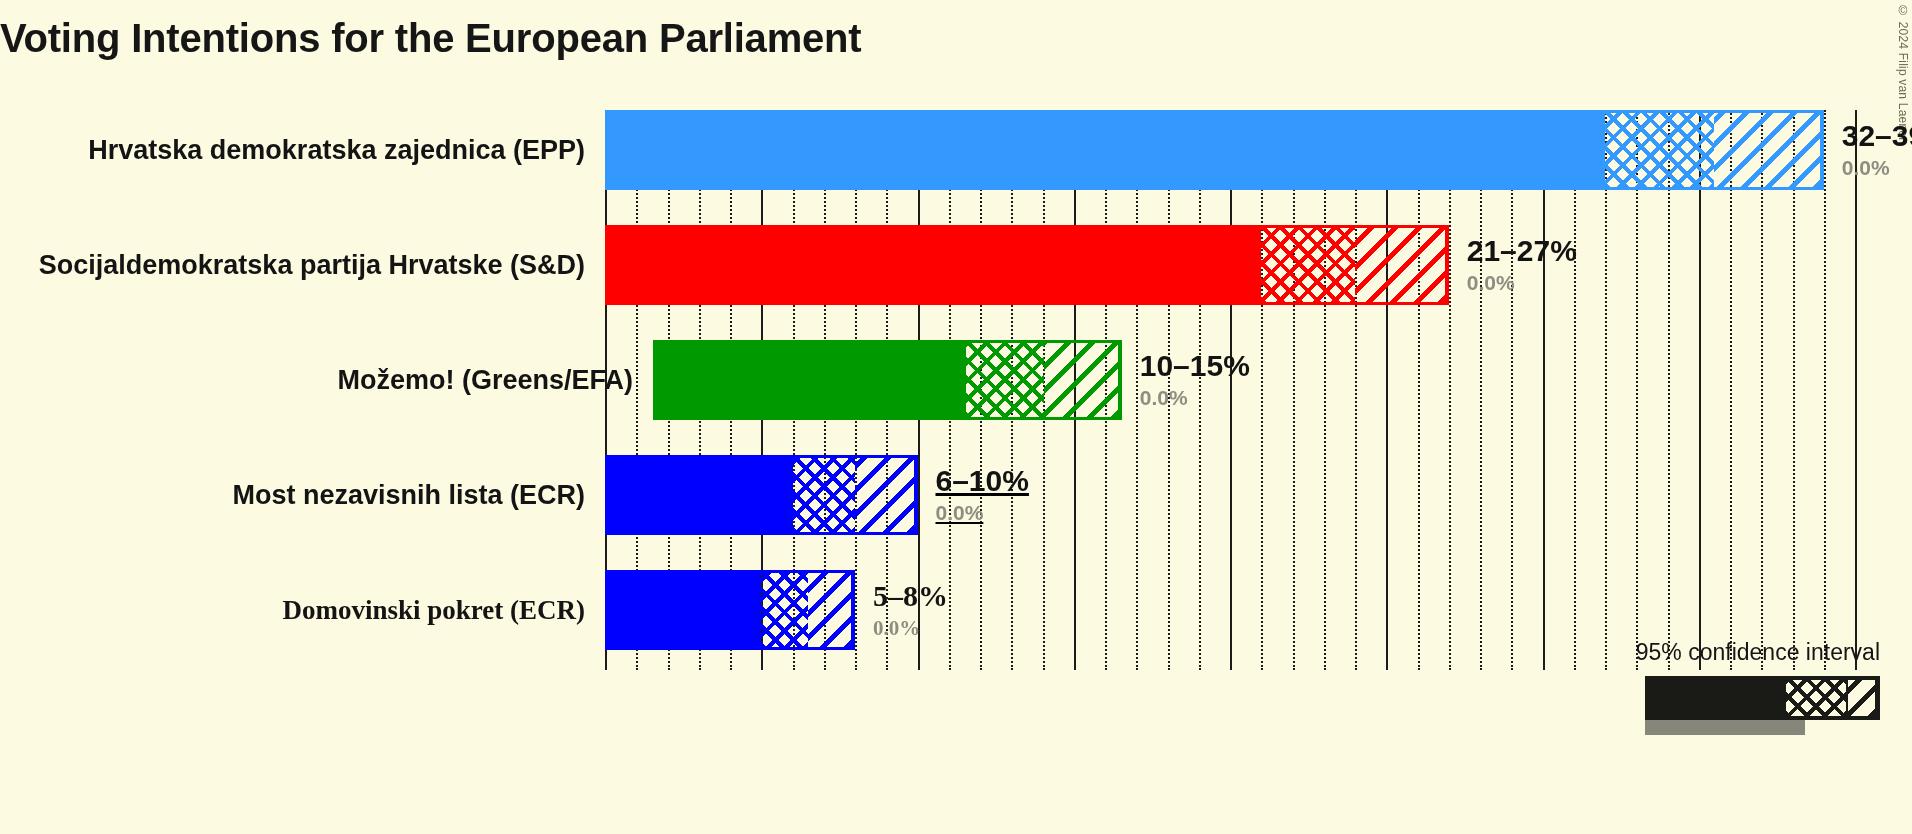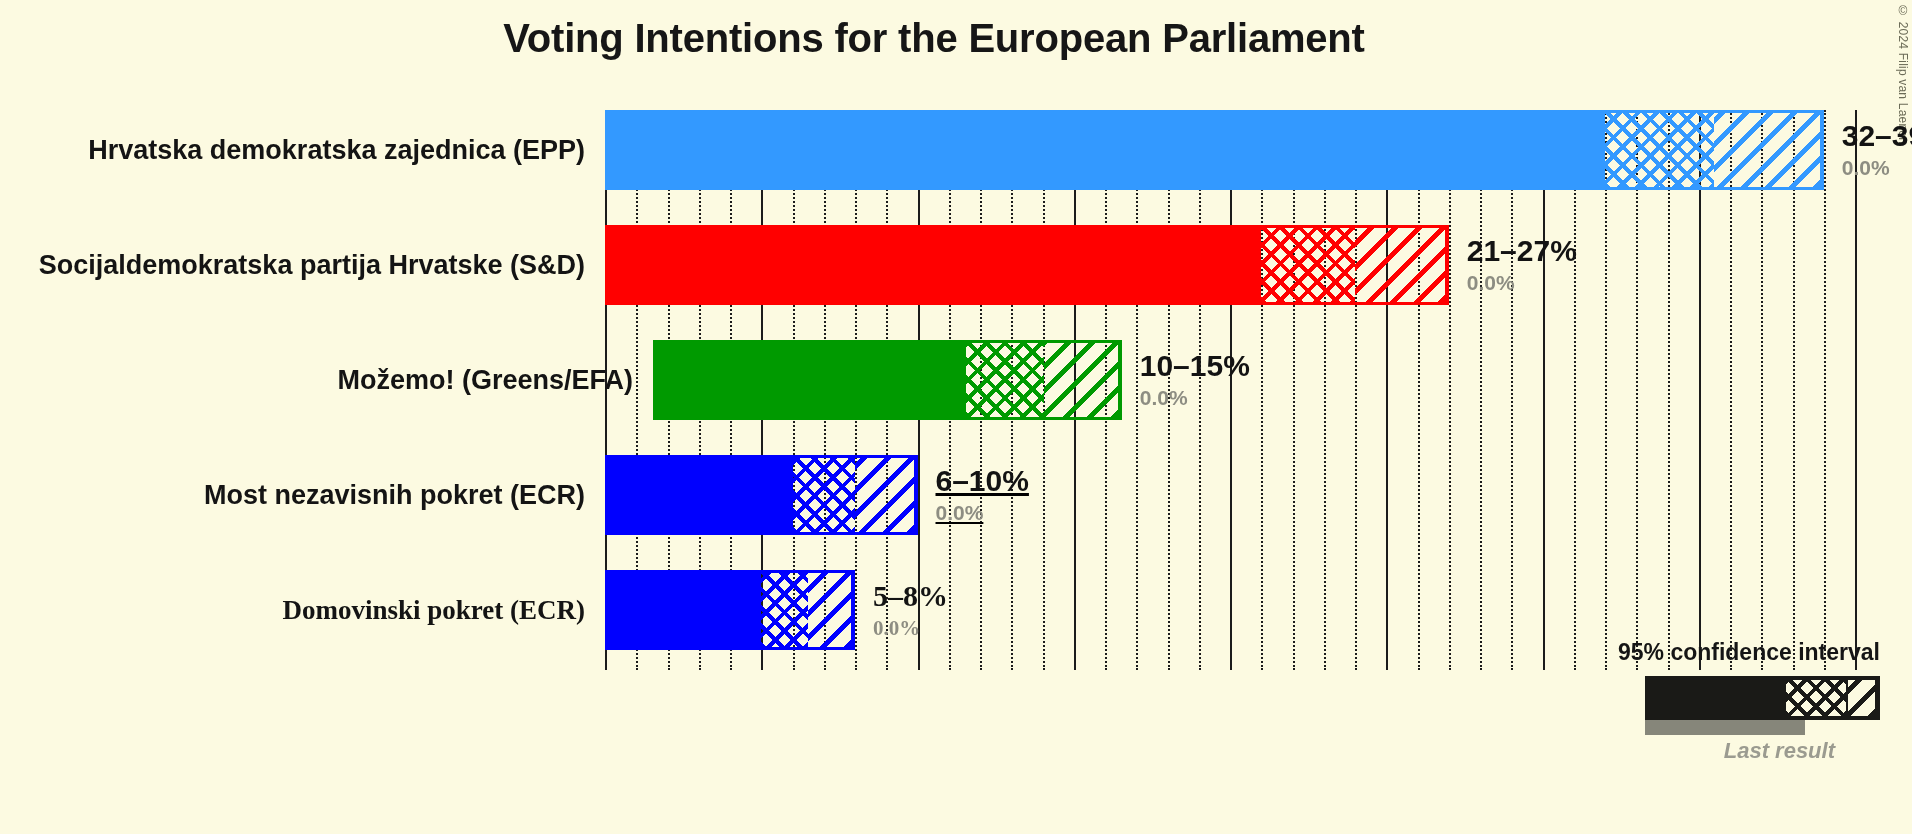--- a/index.html
+++ b/index.html
@@ -20,21 +20,21 @@
     width: 1912px;
     height: 834px;
   }
 
   
   .title {
     position: absolute;
     left: 0;
     top: 16px;
     width: 1868px;
-    text-align: center;
+    text-align: left;
     font-size: 40px;
     font-weight: bold;
     color: #161616;
     letter-spacing: -0.2px;
   }
   .subtitle {
     position: absolute;
     left: 0;
     top: 70px;
     width: 1868px;
@@ -130,21 +130,21 @@
   
   .legend {
     position: absolute;
     right: 32px;
     top: 638px;
     width: 300px;
     text-align: right;
   }
   .legend-title {
     font-size: 23px;
-    font-weight: bold;
+    font-weight: normal;
     color: #151515;
     line-height: 29px;
   }
   .legend-bar {
     position: relative;
     margin-top: 9px;
     margin-left: 65px;
     height: 44px;
     width: 235px;
     background: #1a1a17;
@@ -254,21 +254,21 @@
           <div class="seg solid" style="width: 312.5px; background: rgb(0, 154, 0);"></div>
           <div class="seg cross" style="left: 312.5px; width: 78.125px; background-image: repeating-linear-gradient(45deg, rgb(0, 154, 0) 0px, rgb(0, 154, 0) 4px, transparent 4px, transparent 13px), repeating-linear-gradient(-45deg, rgb(0, 154, 0) 0px, rgb(0, 154, 0) 4px, transparent 4px, transparent 13px); border-top: 3px solid rgb(0, 154, 0); border-bottom: 3px solid rgb(0, 154, 0); box-sizing: border-box;"></div>
           <div class="seg diag" style="left: 390.625px; width: 78.125px; background-image: repeating-linear-gradient(-45deg, rgb(0, 154, 0) 0px, rgb(0, 154, 0) 5px, transparent 5px, transparent 17px); border-top: 3px solid rgb(0, 154, 0); border-bottom: 3px solid rgb(0, 154, 0); border-right: 4px solid rgb(0, 154, 0); box-sizing: border-box;"></div>
         </div>
         <div class="value-box" style="left: 1091.75px;">
           <div class="value-range">10–15%</div>
           <div class="value-last">0.0%</div>
         </div>
       </div>
       <div class="row" style="top: 455px;">
-        <div class="row-label">Most nezavisnih pokret (ECR)</div>
+        <div class="row-label">Most nezavisnih lista (ECR)</div>
         <div class="bar-wrap" style="width: 312.5px;">
           <div class="seg solid" style="width: 187.5px; background: rgb(0, 0, 255);"></div>
           <div class="seg cross" style="left: 187.5px; width: 62.5px; background-image: repeating-linear-gradient(45deg, rgb(0, 0, 255) 0px, rgb(0, 0, 255) 4px, transparent 4px, transparent 13px), repeating-linear-gradient(-45deg, rgb(0, 0, 255) 0px, rgb(0, 0, 255) 4px, transparent 4px, transparent 13px); border-top: 3px solid rgb(0, 0, 255); border-bottom: 3px solid rgb(0, 0, 255); box-sizing: border-box;"></div>
           <div class="seg diag" style="left: 250px; width: 62.5px; background-image: repeating-linear-gradient(-45deg, rgb(0, 0, 255) 0px, rgb(0, 0, 255) 5px, transparent 5px, transparent 17px); border-top: 3px solid rgb(0, 0, 255); border-bottom: 3px solid rgb(0, 0, 255); border-right: 4px solid rgb(0, 0, 255); box-sizing: border-box;"></div>
         </div>
         <div class="value-box" style="left: 935.5px; text-decoration: underline;">
           <div class="value-range">6–10%</div>
           <div class="value-last">0.0%</div>
         </div>
       </div>
@@ -286,16 +286,15 @@
       </div>
     </div>
 
   <div class="legend">
     <div class="legend-title">95% confidence interval</div>
     <div class="legend-bar" id="legend-bar">
         <div class="lseg" style="left: 141px; width: 59.925px; background: repeating-linear-gradient(45deg, rgb(26, 26, 23) 0px, rgb(26, 26, 23) 4px, transparent 4px, transparent 13px), repeating-linear-gradient(-45deg, rgb(26, 26, 23) 0px, rgb(26, 26, 23) 4px, transparent 4px, transparent 13px) rgb(252, 250, 225);"></div>
         <div class="lseg" style="left: 202.57px; width: 27.73px; background: repeating-linear-gradient(-45deg, rgb(26, 26, 23) 0px, rgb(26, 26, 23) 5px, transparent 5px, transparent 17px) rgb(252, 250, 225);"></div>
       </div>
     <div class="legend-last"></div>
-    <div class="legend-lastlabel">Last result</div>
   </div>
 
 </div>
 
 </body></html>

